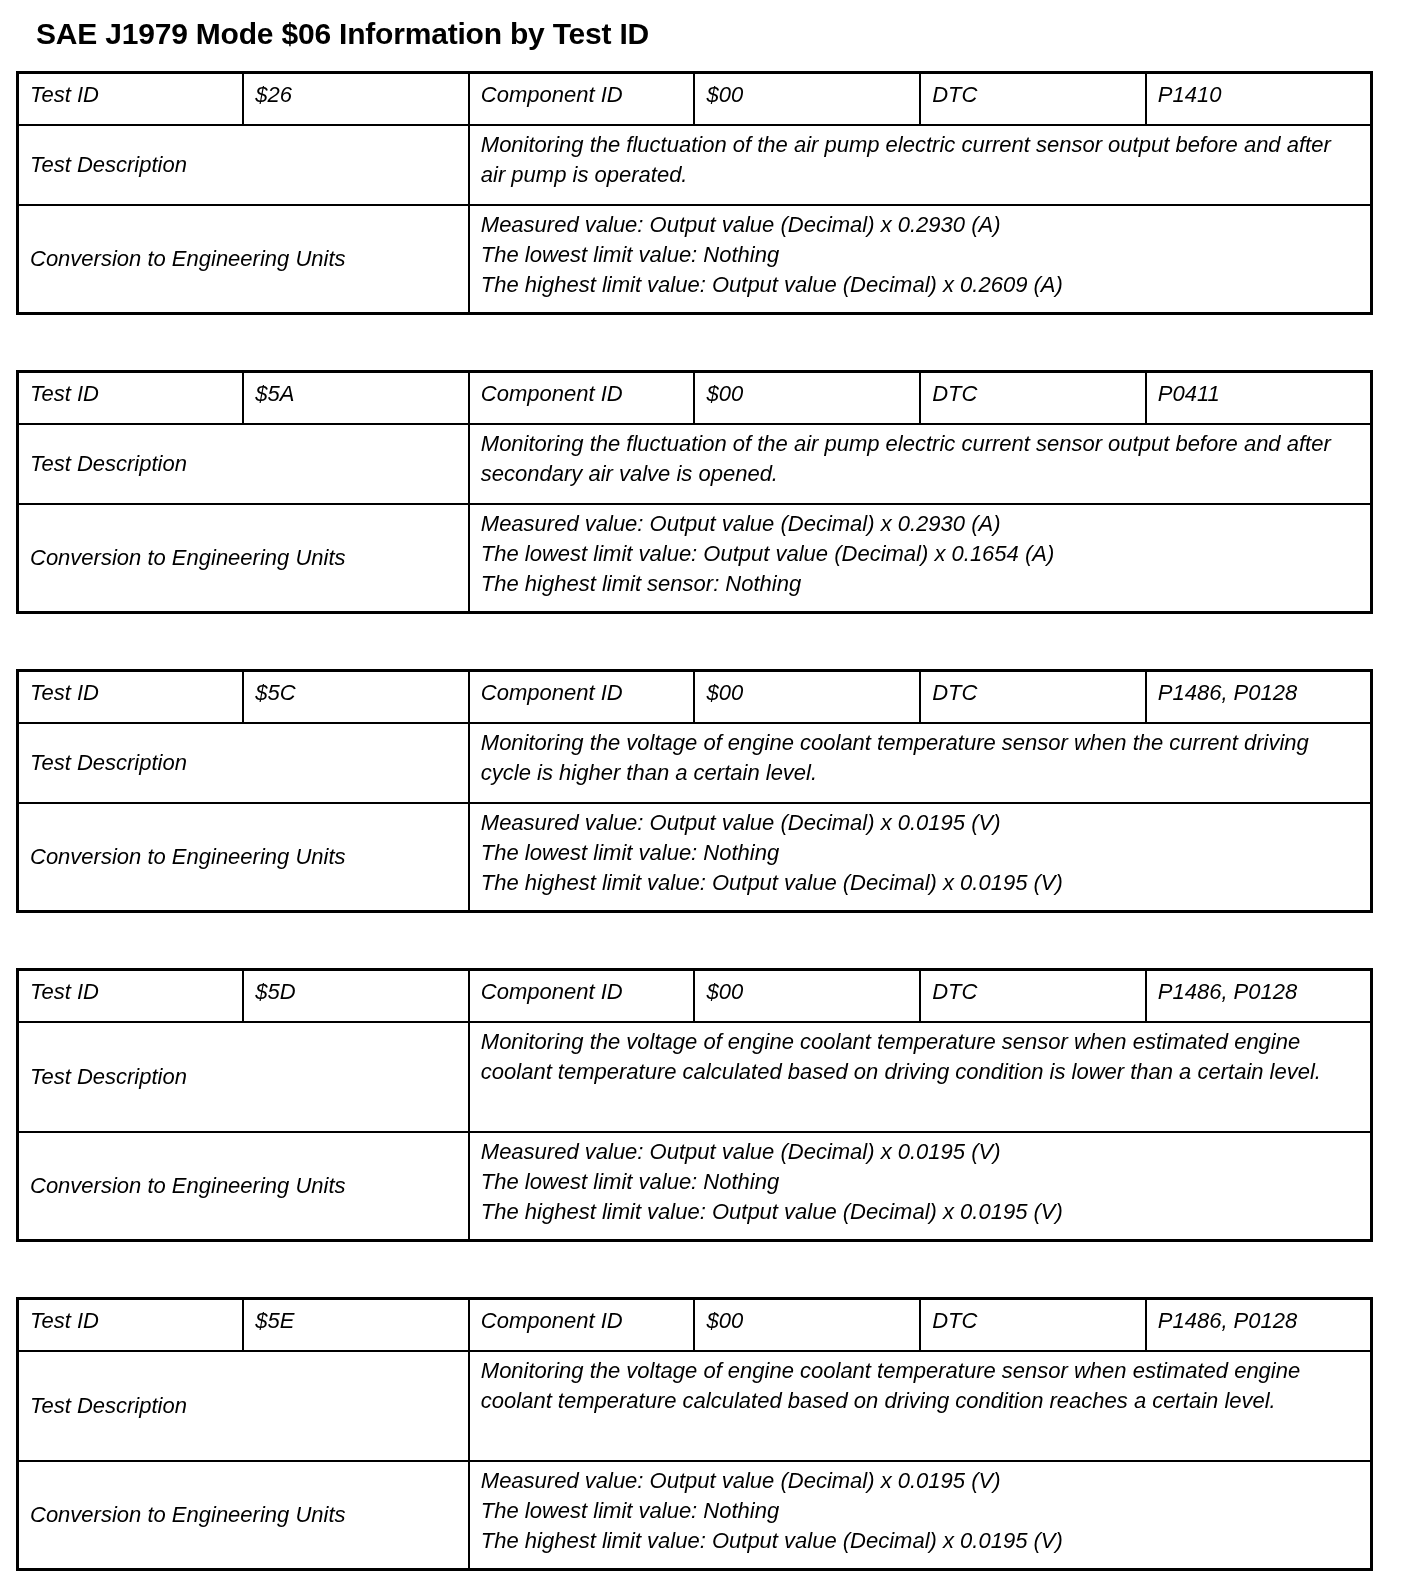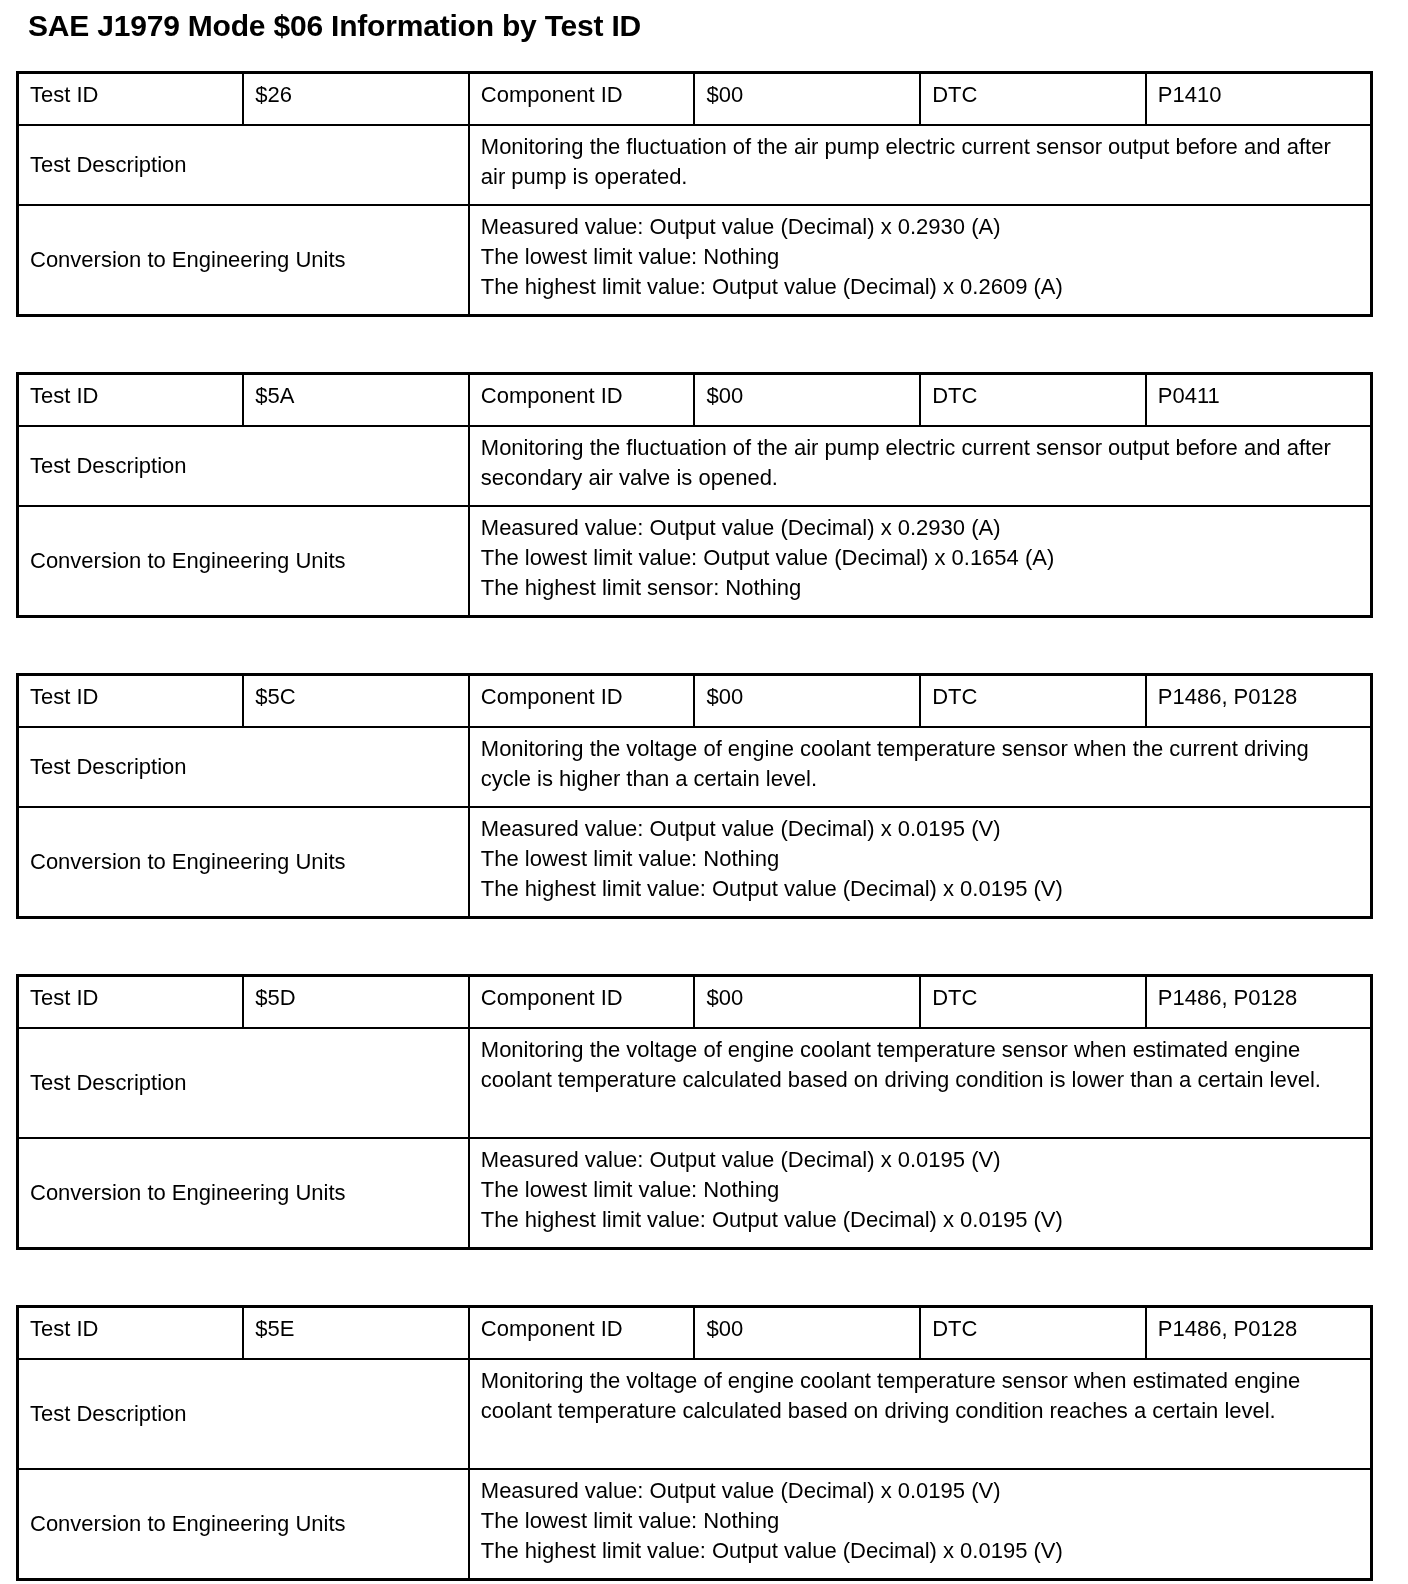--- a/index.html
+++ b/index.html
@@ -12,55 +12,55 @@
       height: 1584px;
       position: relative;
       font-family: "Liberation Sans", "DejaVu Sans", sans-serif;
       color: #000000;
       overflow: hidden;
     }
     .page-title {
       position: absolute;
       left: 28px;
       top: 6px;
-      margin: 0;
+      margin: 8px;
       font-size: 30px;
       font-weight: bold;
       letter-spacing: -0.2px;
       line-height: 40px;
     }
     .tables {
       position: absolute;
       left: 16px;
       top: 71px;
       width: 1357px;
     }
     table.test-table {
       width: 1357px;
       border-collapse: collapse;
       table-layout: fixed;
       border: 3px solid #000;
       margin-bottom: 55px;
+      font-style: italic;
     }
     table.test-table td {
       border: 2px solid #000;
       font-size: 22px;
       line-height: 30px;
       padding: 4px 10px 4px 11px;
       vertical-align: middle;
       word-wrap: break-word;
     }
     table.test-table tr.hdr td {
       height: 40px;
       vertical-align: top;
       padding-top: 6px;
     }
     table.test-table td.val {
       vertical-align: top;
-      padding-top: 6px;
       padding-bottom: 12px;
     }
     .line { display: block; }
   </style>
 </head>
 <body>
 
 <h1 class="page-title">SAE J1979 Mode $06 Information by Test ID</h1>
 
 <div class="tables">

